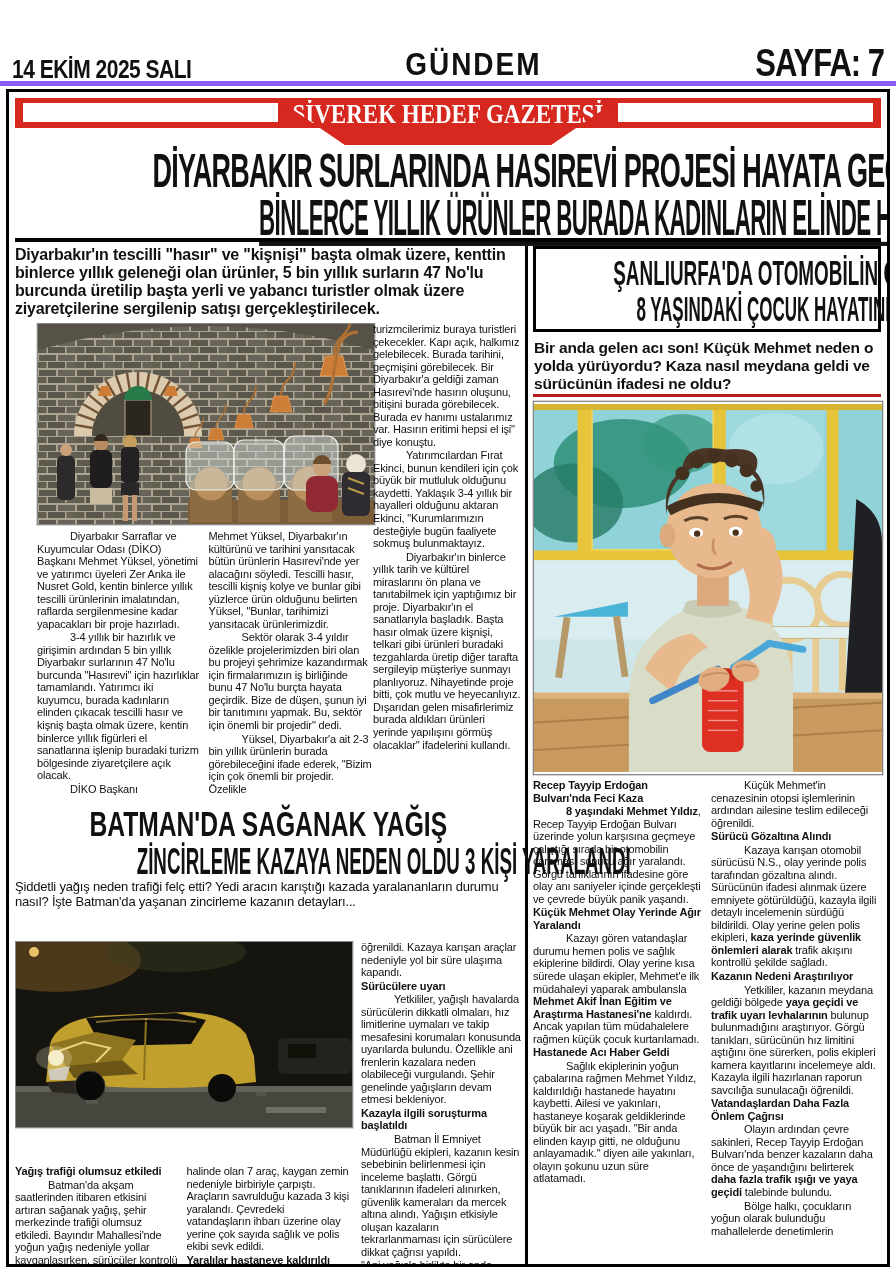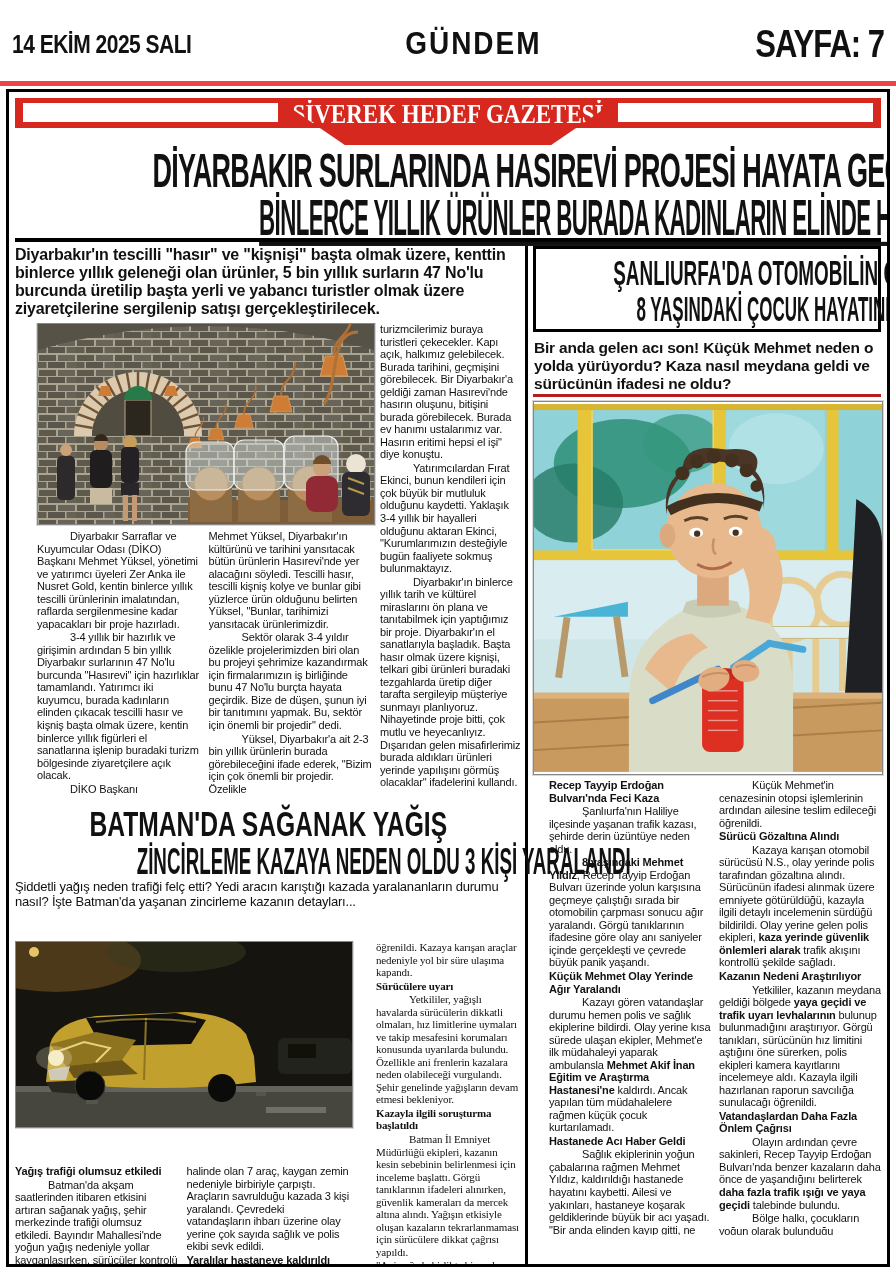--- a/index.html
+++ b/index.html
@@ -1,20 +1,20 @@
 <!DOCTYPE html>
 <html><head>
 <meta charset="utf-8">
 <style>
   html,body{margin:0;padding:0;}
   body{width:896px;height:1280px;background:#fff;color:#111;overflow:hidden;
        font-family:"Liberation Sans", sans-serif;}
   
-  .pgheader{height:86px;display:flex;justify-content:space-between;align-items:center;
-            padding:6px 12px 0;box-sizing:border-box;border-bottom:5px solid #ef4444;}
+  .pgheader{height:86px;display:flex;justify-content:space-between;align-items:flex-end;
+            padding:6px 12px 0;box-sizing:border-box;border-bottom:5px solid #8b5cf6;}
   .hdr-date{font-size:21px;font-weight:bold;letter-spacing:-0.5px;transform:scaleY(1.25);transform-origin:left center;}
   .hdr-section{font-size:28px;font-weight:bold;letter-spacing:2px;transform:scaleY(1.15);}
   .hdr-page{font-size:31px;font-weight:bold;letter-spacing:-1px;transform:scaleY(1.25);transform-origin:right center;}
   
   .frame{margin:3px 6px 0;border:3px solid #000;height:1178px;box-sizing:border-box;
          padding:3px 6px;overflow:hidden;position:relative;}
   
   .banner{position:relative;height:30px;background:#d6281e;margin:3px 0 14px;}
   .banner .wl,.banner .wr{position:absolute;top:5px;height:19px;background:#fff;}
   .banner .wl{left:8px;right:calc(50% + 170px);}
@@ -45,36 +45,36 @@
   .coltxt{font-size:11px;line-height:1.14;letter-spacing:-0.15px;overflow:hidden;}
   .para{margin:0 0 1px;}
   .ind{text-indent:3em;}
   
   .row1{display:flex;height:480px;overflow:hidden;margin-top:3px;}
   .r1left{width:336px;flex:none;margin-left:22px;}
   .photo{display:block;border:1px solid #888;box-shadow:0 0 0 1px #d8d8d8;}
   .twocol{display:flex;gap:7px;margin-top:5px;}
   .twocol .coltxt{flex:1;}
   .row1 .twocol .coltxt{height:268px;}
-  .col3{flex:1;margin-left:7px;height:478px;}
+  .col3{flex:1;height:478px;}
   .bath1{height:36px;line-height:34px;}
   .bath1 span{font-size:28px;transform:scale(0.88,1.28);}
   .bath2{height:40px;line-height:36px;}
   .bath2 span{font-size:28px;transform:scale(0.67,1.3);}
   .row2{display:flex;height:332px;overflow:hidden;margin-top:3px;}
   .r2left{width:336px;flex:none;}
   .row2 .twocol .coltxt{height:134px;margin-top:32px;}
-  .col3b{flex:1;margin-left:25px;height:330px;font-family:Liberation Serif, serif;}
+  .col3b{flex:1;margin-left:10px;height:330px;}
   
   .rhead{border:3px solid #000;margin-bottom:5px;padding:2px 0 4px;}
   .rh1{height:36px;line-height:34px;}
   .rh1 span{font-size:27px;transform:scale(0.70,1.3);}
   .rh2{height:38px;line-height:34px;}
   .rh2 span{font-size:27px;transform:scale(0.63,1.3);}
-  .rcols{display:flex;gap:8px;margin-top:4px;height:456px;overflow:hidden;margin-left:16px;}
+  .rcols{display:flex;gap:8px;margin-top:4px;height:456px;overflow:hidden;}
   .rcols .coltxt{flex:1;min-width:0;}
 </style>
 </head>
 <body>
 
 <div class="pgheader">
   <div class="hdr-date">14 EKİM 2025 SALI</div>
   <div class="hdr-section">GÜNDEM</div>
   <div class="hdr-page">SAYFA: 7</div>
 </div>
@@ -388,21 +388,20 @@
         <g>
           <ellipse cx="182" cy="278" rx="16" ry="12" fill="#e2ad80" transform="rotate(-15 182 278)"></ellipse>
           <ellipse cx="214" cy="270" rx="14" ry="11" fill="#e2ad80" transform="rotate(10 214 270)"></ellipse>
           <path d="M170 276 Q182 270 196 273 M204 266 Q214 262 224 266" stroke="#c98f66" stroke-width="2" fill="none"></path>
         </g>
       </svg>
 
       <div class="rcols">
         <div class="coltxt">
             <p class="para"><b>Recep Tayyip Erdoğan Bulvarı'nda Feci Kaza</b></p>
-            <p class="para ind">Şanlıurfa'nın Haliliye ilçesinde yaşanan trafik kazası, şehirde derin üzüntüye neden oldu.</p>
             <p class="para ind"><b>8 yaşındaki Mehmet Yıldız</b>, Recep Tayyip Erdoğan Bulvarı üzerinde yolun karşısına geçmeye çalıştığı sırada bir otomobilin çarpması sonucu ağır yaralandı. Görgü tanıklarının ifadesine göre olay anı saniyeler içinde gerçekleşti ve çevrede büyük panik yaşandı.</p>
             <p class="para"><b>Küçük Mehmet Olay Yerinde Ağır Yaralandı</b></p>
             <p class="para ind">Kazayı gören vatandaşlar durumu hemen polis ve sağlık ekiplerine bildirdi. Olay yerine kısa sürede ulaşan ekipler, Mehmet'e ilk müdahaleyi yaparak ambulansla <b>Mehmet Akif İnan Eğitim ve Araştırma Hastanesi'ne</b> kaldırdı. Ancak yapılan tüm müdahalelere rağmen küçük çocuk kurtarılamadı.</p>
             <p class="para"><b>Hastanede Acı Haber Geldi</b></p>
             <p class="para ind">Sağlık ekiplerinin yoğun çabalarına rağmen Mehmet Yıldız, kaldırıldığı hastanede hayatını kaybetti. Ailesi ve yakınları, hastaneye koşarak geldiklerinde büyük bir acı yaşadı. "Bir anda elinden kayıp gitti, ne olduğunu anlayamadık." diyen aile yakınları, olayın şokunu uzun süre atlatamadı.</p>
           </div>
         <div class="coltxt">
             <p class="para ind">Küçük Mehmet'in cenazesinin otopsi işlemlerinin ardından ailesine teslim edileceği öğrenildi.</p>
             <p class="para"><b>Sürücü Gözaltına Alındı</b></p>
             <p class="para ind">Kazaya karışan otomobil sürücüsü N.S., olay yerinde polis tarafından gözaltına alındı. Sürücünün ifadesi alınmak üzere emniyete götürüldüğü, kazayla ilgili detaylı incelemenin sürdüğü bildirildi. Olay yerine gelen polis ekipleri, <b>kaza yerinde güvenlik önlemleri alarak</b> trafik akışını kontrollü şekilde sağladı.</p>

